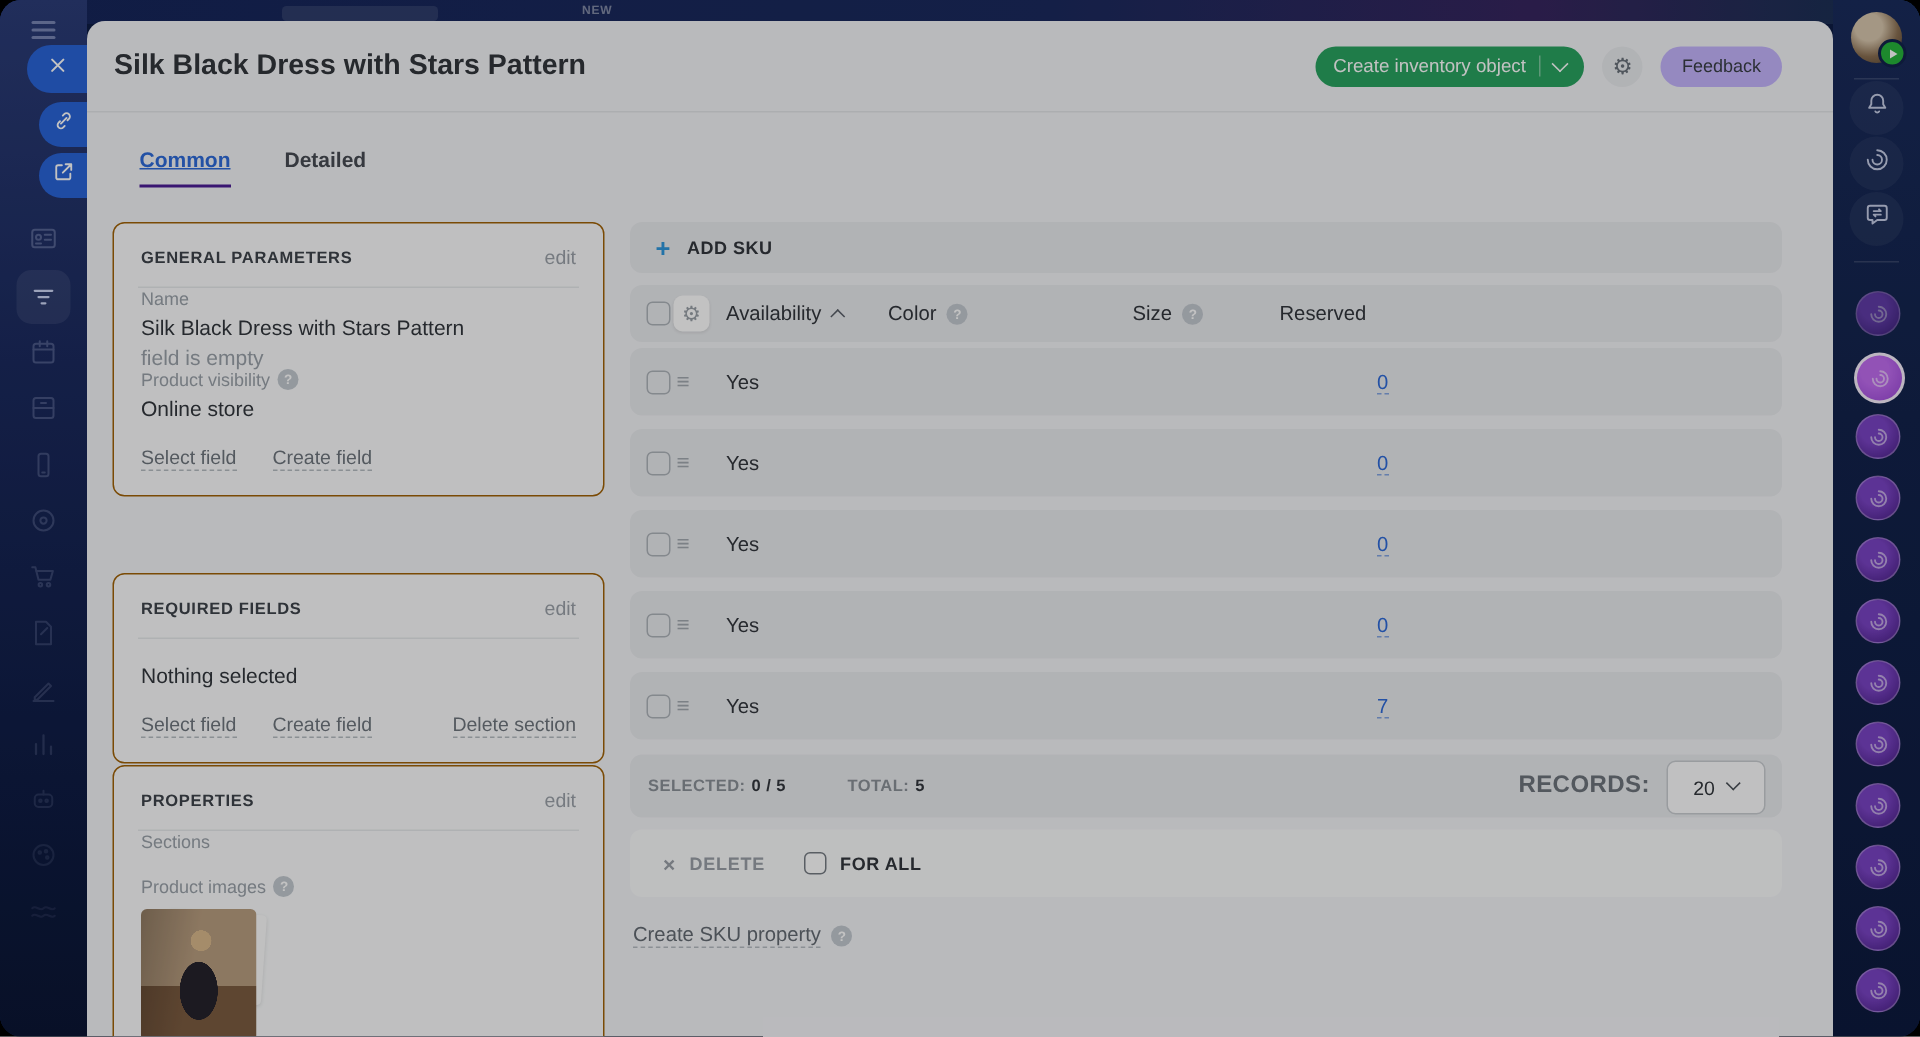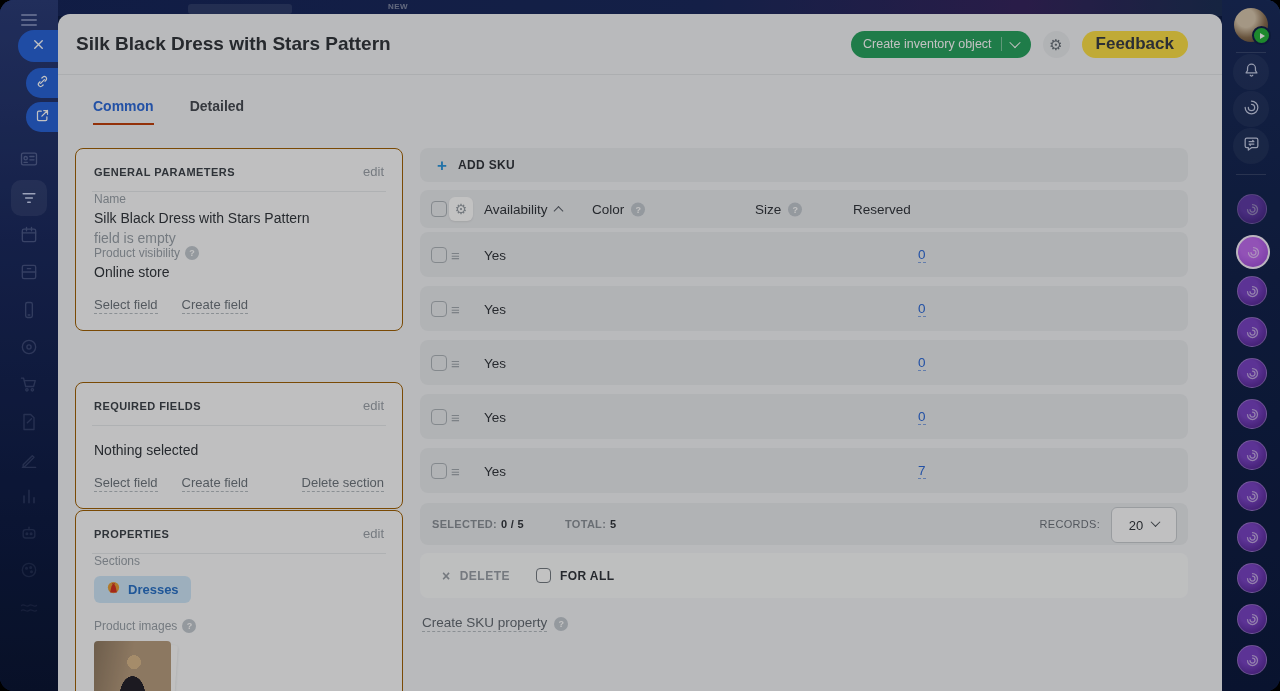--- a/index.html
+++ b/index.html
@@ -41,28 +41,28 @@
 
   
   .modal{position:absolute;left:58px;right:58px;top:14px;bottom:0;background:#f4f5f8;border-radius:12px 12px 0 0;z-index:10;overflow:hidden;}
   .m-header{position:absolute;left:0;top:0;right:0;height:61px;border-bottom:1px solid #e3e5e8;display:flex;align-items:center;justify-content:space-between;padding:0 34px 0 18px;box-sizing:border-box;}
   .m-title{font-size:19px;font-weight:700;color:#32363c;margin:0;}
   .h-actions{display:flex;align-items:center;gap:12px;}
   .btn-green{height:27px;border-radius:14px;background:#2aa361;color:#fff;display:flex;align-items:center;padding:0 12px;font-size:12.5px;cursor:pointer;}
   .vsep{width:1px;height:14px;background:rgba(255,255,255,.4);margin:0 9px;}
   .btn-round{width:27px;height:27px;border-radius:50%;background:#e9ebee;display:flex;align-items:center;justify-content:center;}
   .gear{font-size:15px;color:#6a727b;line-height:1;}
-  .btn-gray{height:27px;border-radius:14px;background:#fde047;color:#3a3f46;display:flex;align-items:center;padding:0 14px;font-size:17px;font-weight:bold;}
+  .btn-gray{height:27px;border-radius:14px;background:#c4b5fd;color:#3a3f46;display:flex;align-items:center;padding:0 14px;font-size:12px;}
   .chev{width:7px;height:7px;border-right:1.6px solid currentColor;border-bottom:1.6px solid currentColor;display:inline-block;}
   .chev-down{transform:rotate(45deg) translate(-1px,-1px);}
   .chev-up{transform:rotate(-135deg);}
 
   .m-tabs{position:absolute;left:35px;top:84px;display:flex;gap:36px;}
   .tab{font-size:14px;font-weight:600;color:#474c53;padding-bottom:9px;}
-  .tab.active{color:#2e6bd9;border-bottom:2px solid #c2410c;}
+  .tab.active{color:#2e6bd9;border-bottom:2px solid #4c1d95;text-decoration:underline;}
 
   
   .card{position:absolute;left:17px;width:328px;background:#fbfcfd;border:1px solid #a16207;border-radius:8px;box-sizing:border-box;padding:15px 18px 16px;}
   .card-head{display:flex;justify-content:space-between;align-items:center;}
   .card-title{font-size:11px;font-weight:700;letter-spacing:.45px;color:#3f444b;}
   .edit{font-size:13px;color:#9ba1a9;}
   .divider{height:1px;background:#e7e9ec;margin:12px -2px 0;}
   .f-label{font-size:12px;color:#9aa1a9;display:flex;align-items:center;gap:5px;}
   .f-value{font-size:14px;color:#33373d;margin-top:4px;}
   .f-value.muted{color:#9aa1a9;}
@@ -94,21 +94,21 @@
   .gearbox .gear{font-size:14px;color:#9aa1a8;}
   .th{position:absolute;top:50%;transform:translateY(-50%);font-size:13.5px;color:#33373d;display:flex;align-items:center;gap:7px;}
   .th .chev{width:6px;height:6px;color:#5a6069;margin-top:3px;}
   .trow{position:absolute;left:0;width:768px;height:45px;background:#e9ebee;border-radius:8px;}
   .handle{position:absolute;left:31px;top:50%;transform:translateY(-50%);font-size:15px;color:#a3aab1;}
   .tcell{position:absolute;top:50%;transform:translateY(-50%);font-size:13.5px;color:#33373d;}
   .rlink{position:absolute;top:50%;transform:translateY(-50%);font-size:13.5px;color:#2e6bd9;border-bottom:1px dashed rgba(46,107,217,.55);cursor:pointer;}
   .sumbar{top:355px;height:42px;}
   .sum-item{position:absolute;top:50%;transform:translateY(-50%);font-size:11px;font-weight:700;letter-spacing:.3px;color:#8b9198;}
   .sum-item b{color:#33373d;margin-left:4px;}
-  .records-label{position:absolute;right:88px;top:50%;transform:translateY(-50%);font-size:11px;font-weight:400;letter-spacing:.3px;color:#6e747c;}
+  .records-label{position:absolute;right:88px;top:50%;transform:translateY(-50%);font-size:16px;font-weight:700;letter-spacing:.3px;color:#6e747c;}
   .select{position:absolute;right:11px;top:4px;width:64px;height:34px;background:#fdfdfe;border:1px solid #c9cdd2;border-radius:6px;display:flex;align-items:center;justify-content:center;gap:9px;font-size:13px;color:#33373d;cursor:pointer;}
   .select .chev{width:6px;height:6px;color:#4a5057;margin-top:-3px;}
   .actbar{top:405px;height:45px;background:#fafbfc;display:flex;align-items:center;gap:26px;padding-left:22px;}
   .del{display:flex;align-items:center;gap:9px;font-size:12px;font-weight:700;letter-spacing:.5px;color:#9aa0a7;cursor:pointer;}
   .del .x{font-size:14px;font-weight:700;}
   .forall{display:flex;align-items:center;gap:9px;}
   .forall .cbx2{width:15px;height:15px;border:1.5px solid #767c83;border-radius:4px;box-sizing:border-box;background:#fff;}
   .forall-label{font-size:12px;font-weight:700;letter-spacing:.4px;color:#33373d;}
   .createprop{position:absolute;left:2px;top:467px;display:flex;align-items:center;gap:7px;}
   .dlink-big{font-size:13.5px;color:#646b73;border-bottom:1px dashed #b6bcc2;padding-bottom:1px;cursor:pointer;}
@@ -285,29 +285,20 @@
       </div>
     </div>
 
     <div class="card" style="top:496px;height:260px">
       <div class="card-head">
         <span class="card-title">PROPERTIES</span>
         <span class="edit">edit</span>
       </div>
       <div class="divider"></div>
       <div class="f-label">Sections</div>
-      <div>
-        <span class="chip">
-          <span><svg viewBox="0 0 24 24" width="15" height="15">
-                <circle cx="12" cy="12" r="9" fill="#e8a13a"></circle>
-                <path d="M9 4l1.6 3.2L8.8 10 6.5 20h11L15.2 10l-1.8-2.8L15 4l-2.2 1.4h-1.6L9 4z" fill="#d63426"></path>
-              </svg></span>
-          <span class="chip-label">Dresses</span>
-        </span>
-      </div>
       <div class="f-label" style="margin-top:16px">
         <span>Product images</span>
         <span class="help">?</span>
       </div>
       <div class="photo-wrap">
         <div class="photo-back"></div>
         <div class="photo"></div>
       </div>
     </div>
 

